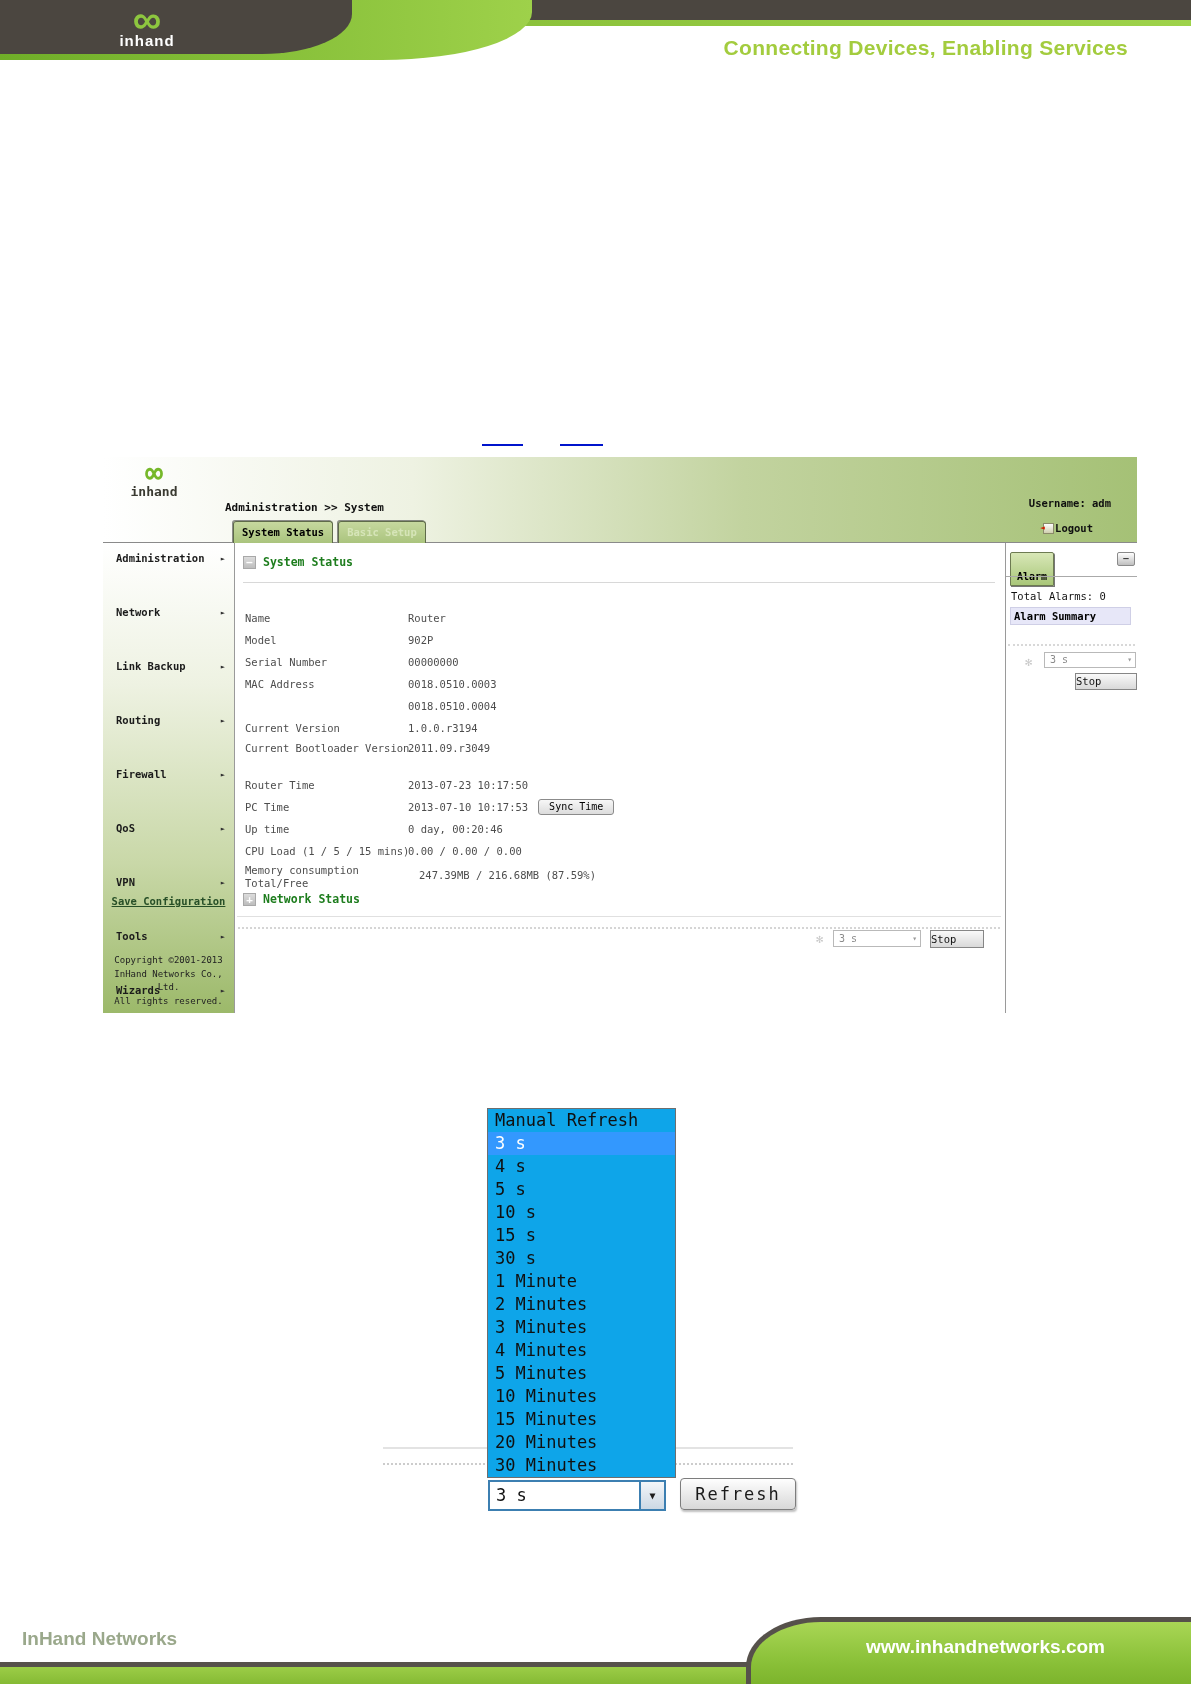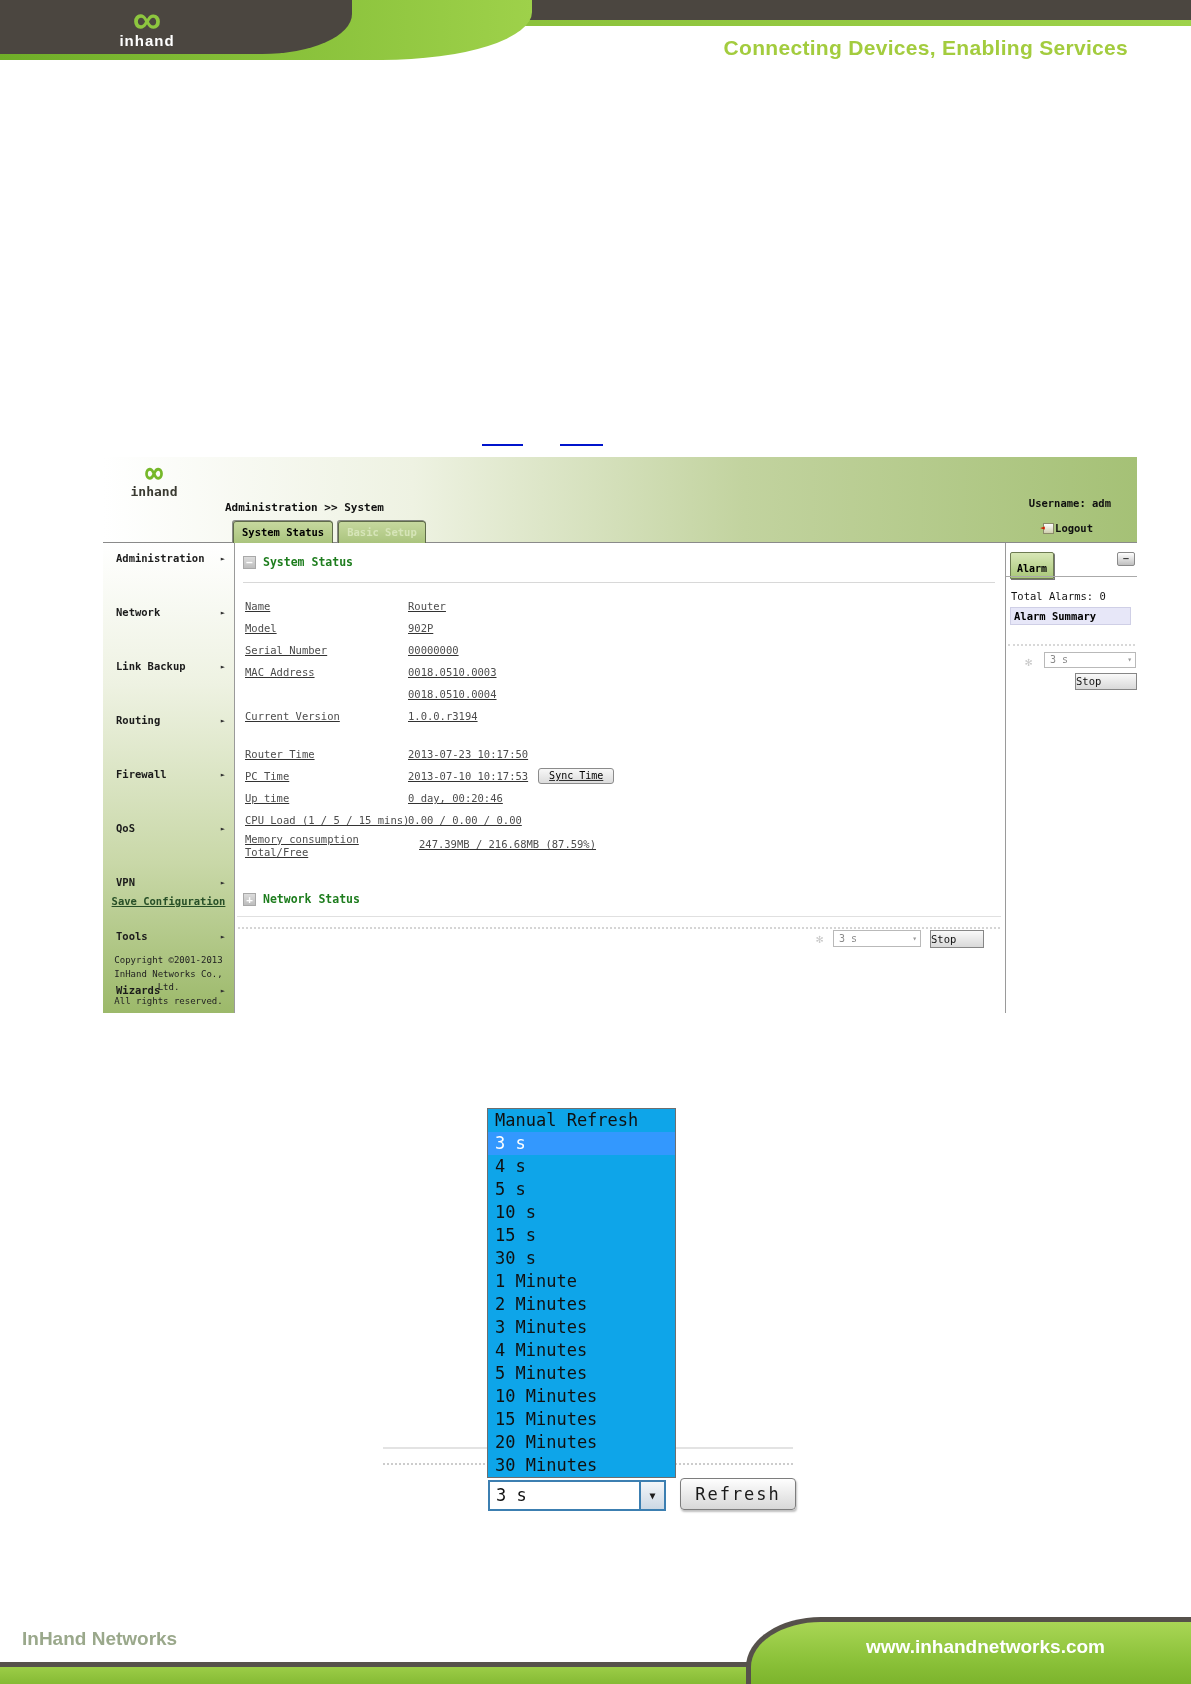--- a/index.html
+++ b/index.html
@@ -63,21 +63,21 @@
   .copyright { position:absolute; left:0; bottom:5px; width:100%; text-align:center;
              font-size:9px; line-height:13.5px; color:#222; }
 
   .main { position:absolute; left:132px; top:86px; width:770px; height:470px; background:#fff; }
   .sec-head { position:absolute; display:flex; align-items:center; gap:7px; }
   .toggle { width:13px; height:13px; background:linear-gradient(#dcdcdc,#bdbdbd); border:1px solid #a8a8a8;
             color:#fff; font-weight:bold; text-align:center; line-height:11px; font-size:11px; }
   .sec-title { color:#1e7d1e; font-weight:bold; font-size:11.5px; }
   .hr1 { position:absolute; left:8px; top:39px; width:752px; border-top:1px solid #d8d8d8; }
 
-  .rows { position:absolute; left:10px; top:52px; width:740px;text-decoration:underline; }
+  .rows { position:absolute; left:10px; top:64px; width:740px; }
   .row { display:flex; height:22px; line-height:22px; color:#4d4d4d; }
   .row .lbl { width:163px; flex:none; white-space:nowrap; }
   .row.r-boot { height:19px; line-height:19px; }
   .spacer { height:16px; }
   .row.r-mem { height:30px; }
   .row.r-mem .lbl { width:120px; margin-right:54px; white-space:normal; line-height:13px; padding-top:2px; }
   .row.r-mem .val { line-height:26px; }
   .mini-btn { height:16px; line-height:14px; padding:0 10px; margin-left:10px; margin-top:3px;
             font-size:10px; font-family:inherit; background:linear-gradient(#f7f7f7,#dcdcdc);
             border:1px solid #8b8b8b; border-radius:3px; }
@@ -89,21 +89,21 @@
   .fake-select { position:absolute; background:#fff; border:1px solid #b9b9b9; color:#8a8a8a;
             padding-left:5px; }
   .fake-select .sel-arr { position:absolute; right:3px; top:0; color:#9a9a9a; font-size:8px; }
   .sel1 { left:598px; top:387px; width:88px; height:17px; line-height:15px; font-size:10px; }
   .btn { position:absolute; background:linear-gradient(#f9f9f9,#d9d9d9); border:1px solid #868686;
             border-radius:0; text-align:left; font-size:10.5px; font-family:inherit; color:#111; }
   .stop1 { left:695px; top:387px; width:54px; height:18px; line-height:16px; }
 
   .alarm { position:absolute; left:902px; top:86px; width:132px; height:470px; background:#fff;
             border-left:1px solid #9a9a9a; }
-  .alarm-tab { position:absolute; left:4px; top:9px; height:27px; line-height:15px; padding:8px 6px;
+  .alarm-tab { position:absolute; left:4px; top:9px; height:27px; line-height:15px; padding:16px 6px;
             background:linear-gradient(#d8e7b7,#a9c779); border:1px solid #6d7b52; border-radius:2px 2px 0 0;
             font-weight:bold; font-size:10px; color:#000; box-shadow:1px 1px 0 #777; }
   .alarm-min { position:absolute; right:2px; top:9px; width:18px; height:14px;
             background:linear-gradient(#ffffff,#bfbfbf); border:1px solid #8a8a8a; border-radius:2px;
             text-align:center; line-height:10px; font-size:9px; font-weight:bold; color:#333; }
   .alarm-hr { position:absolute; left:0; top:33px; width:131px; border-top:1px solid #aaa; }
   .alarm-total { position:absolute; left:5px; top:47px; font-size:10.5px; color:#111; }
   .alarm-sum { position:absolute; left:4px; top:64px; width:121px; height:18px; line-height:17px;
             background:#e7e7f8; border:1px solid #cfcfe6; font-weight:bold; font-size:10.5px;
             padding-left:3px; color:#000; }
@@ -243,20 +243,24 @@
           <span class="val">0018.0510.0003</span>
         </div>
         <div class="row">
           <span class="lbl"></span>
           <span class="val">0018.0510.0004</span>
         </div>
         <div class="row">
           <span class="lbl">Current Version</span>
           <span class="val">1.0.0.r3194</span>
         </div>
+        <div class="row r-boot">
+          <span class="lbl">Current Bootloader Version</span>
+          <span class="val">2011.09.r3049</span>
+        </div>
         <div class="spacer"></div>
         <div class="row">
           <span class="lbl">Router Time</span>
           <span class="val">2013-07-23 10:17:50</span>
         </div>
         <div class="row">
           <span class="lbl">PC Time</span>
           <span class="val">2013-07-10 10:17:53</span>
           <button class="mini-btn">Sync Time</button>
         </div>

